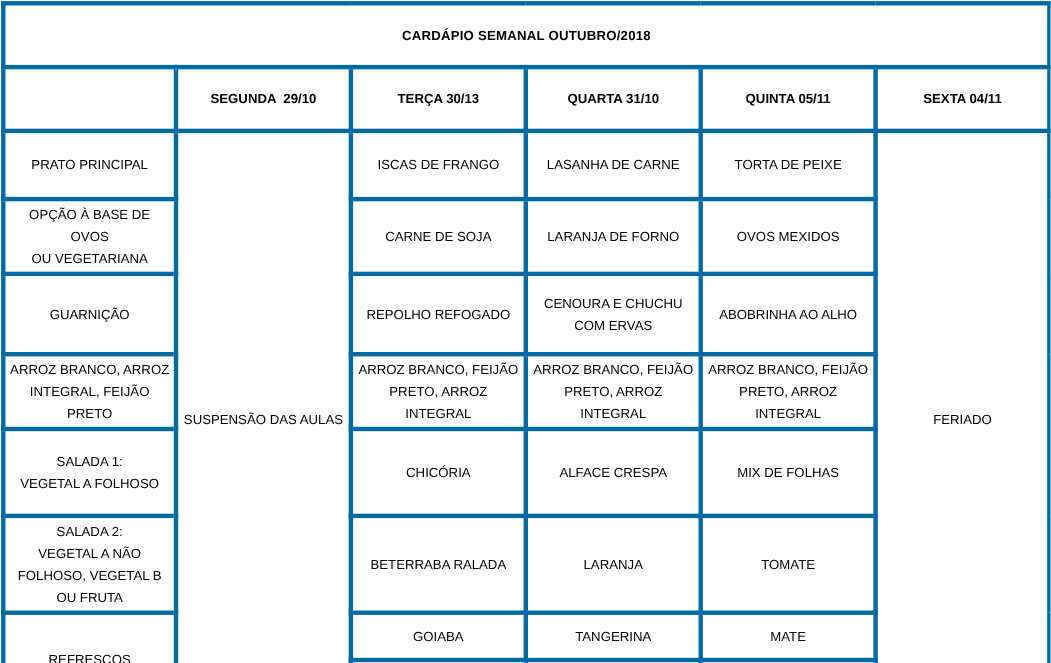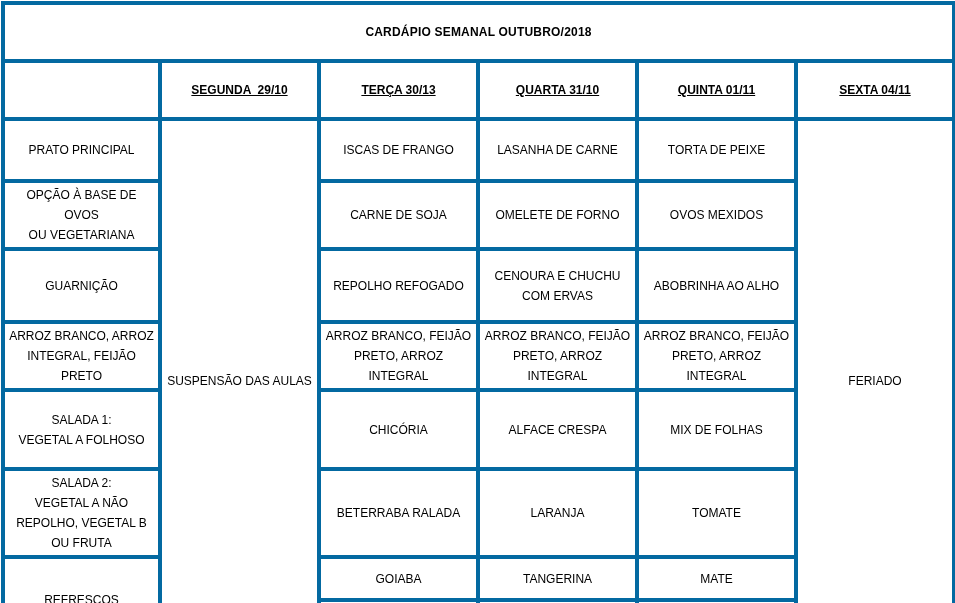--- a/index.html
+++ b/index.html
@@ -34,21 +34,20 @@
     overflow: hidden;
     box-sizing: border-box;
   }
   td.title-cell {
     font-weight: bold;
     font-size: 13px;
     letter-spacing: 0.2px;
   }
   td.head {
     font-weight: bold;
-    text-decoration: underline;
   }
   td.rlabel {
     font-weight: normal;
     padding: 2px 1px;
   }
   td.cell {
     font-weight: normal;
   }
 </style>
 </head>
@@ -68,38 +67,38 @@
     <tbody>
         <tr style="height:58px">
       <td class="title-cell" colspan="6">CARDÁPIO SEMANAL OUTUBRO/2018</td>
     </tr>
 
     <tr style="height:58px">
       <td class="head"></td>
       <td class="head">SEGUNDA  29/10</td>
       <td class="head">TERÇA 30/13</td>
       <td class="head">QUARTA 31/10</td>
-      <td class="head">QUINTA 01/11</td>
+      <td class="head">QUINTA 05/11</td>
       <td class="head">SEXTA 04/11</td>
     </tr>
 
     <tr style="height:62px">
       <td class="rlabel">PRATO PRINCIPAL</td>
       <td class="cell" rowspan="8">SUSPENSÃO DAS AULAS</td>
       <td class="cell">ISCAS DE FRANGO</td>
       <td class="cell">LASANHA DE CARNE</td>
       <td class="cell">TORTA DE PEIXE</td>
       <td class="cell" rowspan="8">FERIADO</td>
     </tr>
 
     <tr style="height:59px">
       <td class="rlabel">OPÇÃO À BASE DE OVOS
 OU VEGETARIANA</td>
       <td class="cell">CARNE DE SOJA</td>
-      <td class="cell">OMELETE DE FORNO</td>
+      <td class="cell">LARANJA DE FORNO</td>
       <td class="cell">OVOS MEXIDOS</td>
     </tr>
 
     <tr style="height:73px">
       <td class="rlabel">GUARNIÇÃO</td>
       <td class="cell">REPOLHO REFOGADO</td>
       <td class="cell">CENOURA E CHUCHU
 COM ERVAS</td>
       <td class="cell">ABOBRINHA AO ALHO</td>
     </tr>
@@ -119,21 +118,21 @@
       <td class="rlabel">SALADA 1:
 VEGETAL A FOLHOSO</td>
       <td class="cell">CHICÓRIA</td>
       <td class="cell">ALFACE CRESPA</td>
       <td class="cell">MIX DE FOLHAS</td>
     </tr>
 
     <tr style="height:84px">
       <td class="rlabel">SALADA 2:
 VEGETAL A NÃO
-REPOLHO, VEGETAL B
+FOLHOSO, VEGETAL B
 OU FRUTA</td>
       <td class="cell">BETERRABA RALADA</td>
       <td class="cell">LARANJA</td>
       <td class="cell">TOMATE</td>
     </tr>
 
     <tr style="height:43px">
       <td class="rlabel" rowspan="2">REFRESCOS</td>
       <td class="cell">GOIABA</td>
       <td class="cell">TANGERINA</td>

